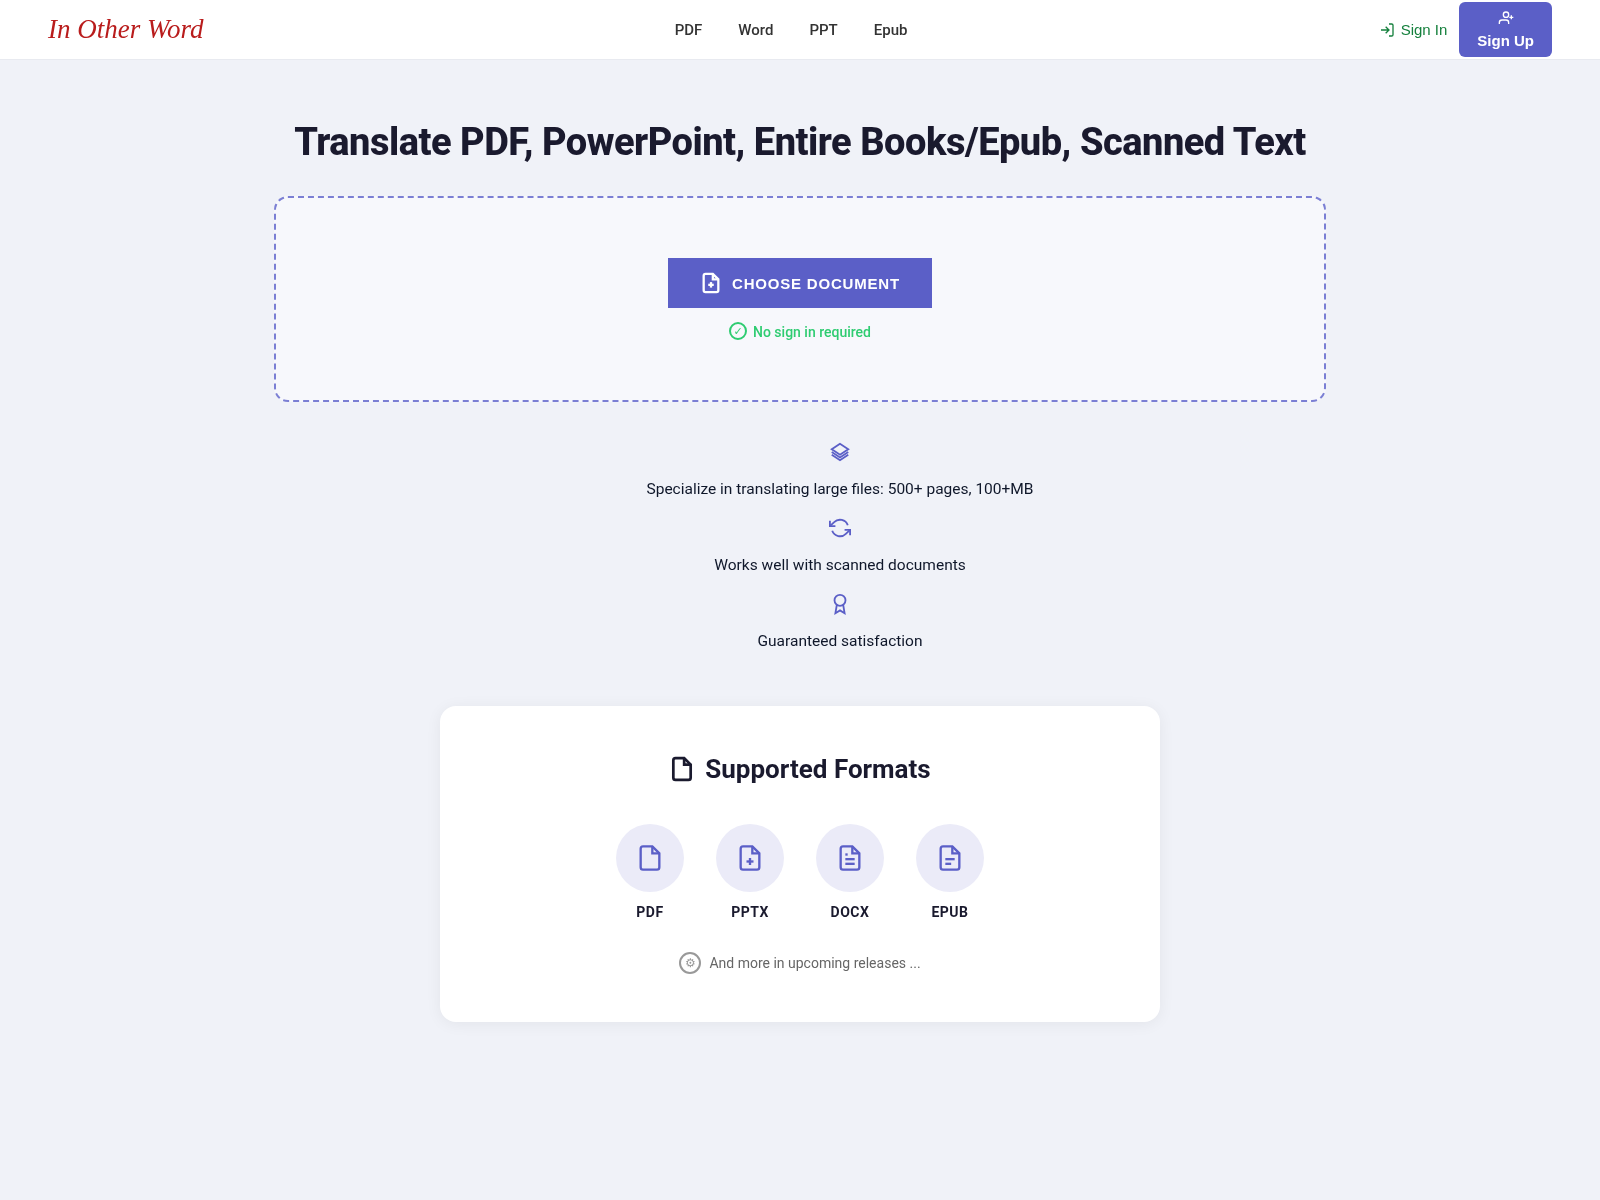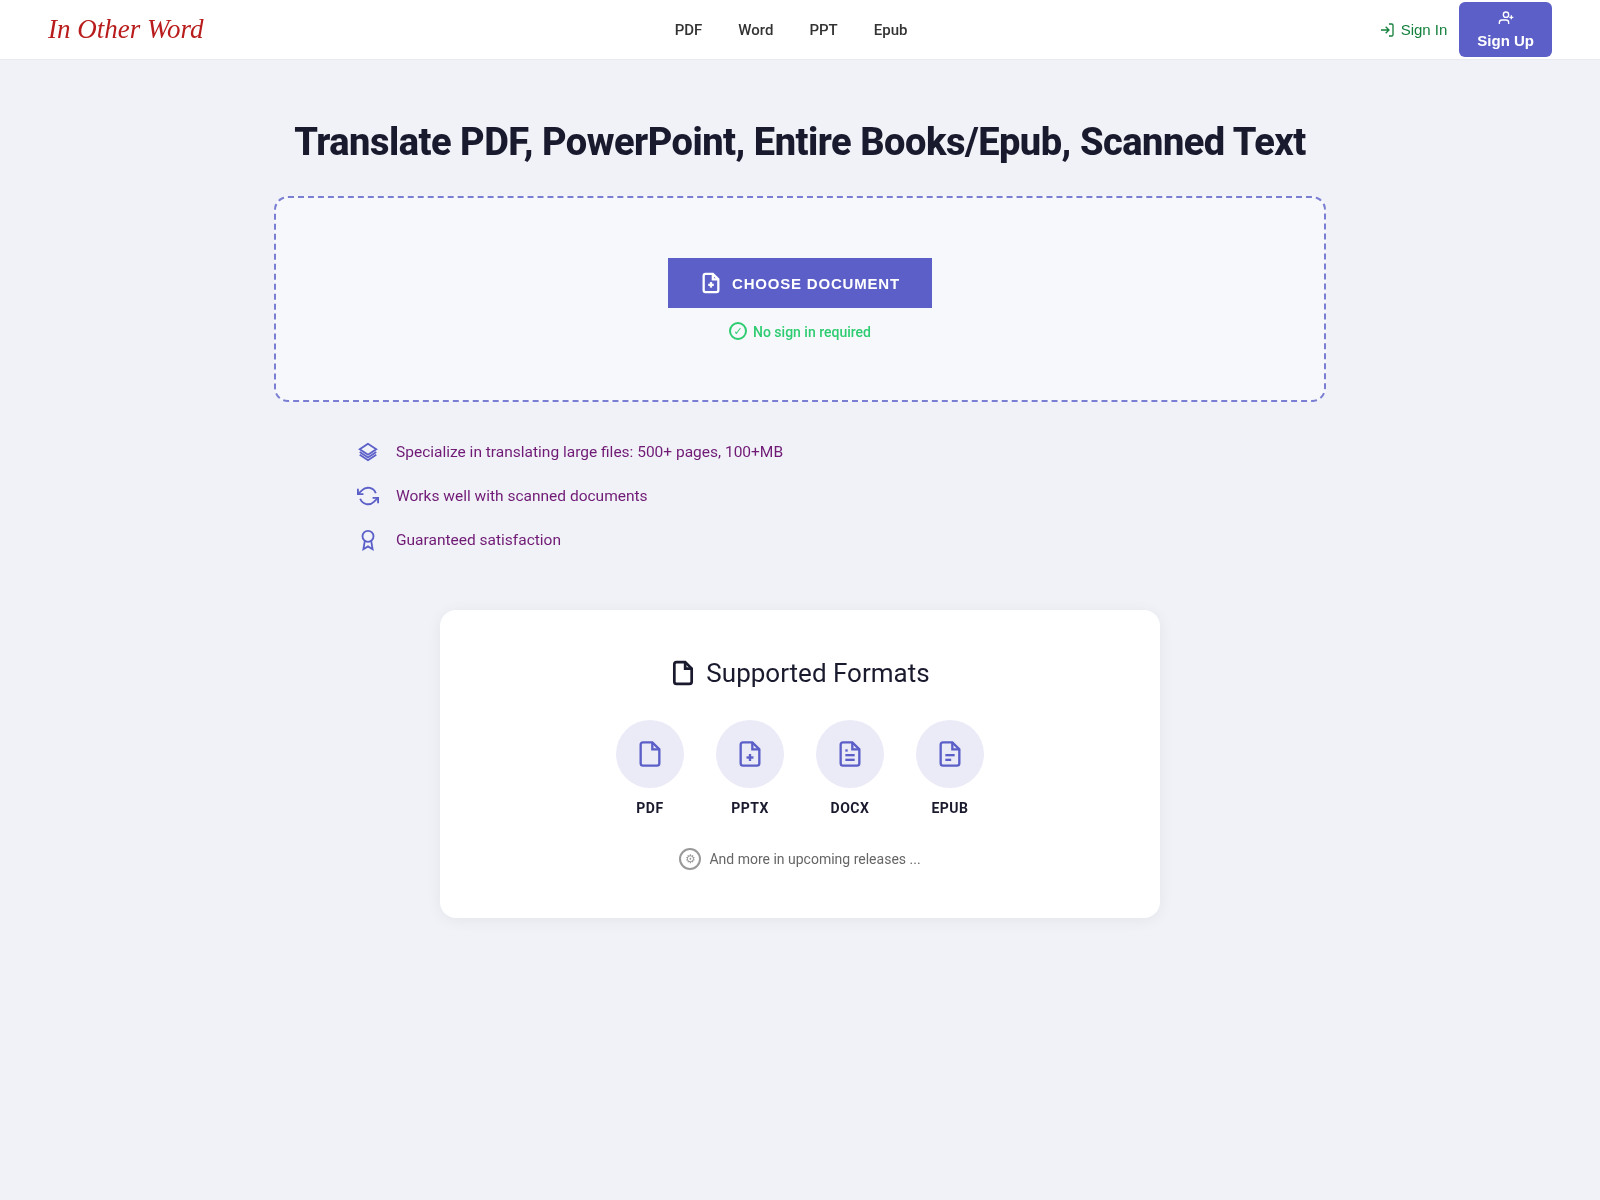--- a/index.html
+++ b/index.html
@@ -146,21 +146,22 @@
       flex-direction: column;
       gap: 16px;
       margin-bottom: 56px;
       padding-left: 80px;
     }
     .feature-item {
       display: flex;
       align-items: center;
       gap: 14px;
       font-size: 15.5px;
-      color: #701a75;
+      color: #0f172a;
+      flex-direction: column;
     }
     .feature-icon {
       width: 28px;
       height: 28px;
       display: flex;
       align-items: center;
       justify-content: center;
       color: #5b5fc7;
       flex-shrink: 0;
     }
@@ -170,23 +171,23 @@
       background: #fff;
       border-radius: 16px;
       padding: 48px 40px;
       text-align: center;
       max-width: 720px;
       margin: 0 auto;
       box-shadow: 0 2px 16px rgba(0,0,0,0.06);
     }
     .formats-title {
       font-size: 26px;
-      font-weight: 400;
+      font-weight: 700;
       color: #1a1a2e;
-      margin-bottom: 32px;
+      margin-bottom: 40px;
       display: flex;
       align-items: center;
       justify-content: center;
       gap: 10px;
     }
     .formats-grid {
       display: flex;
       flex-wrap: wrap;
       justify-content: center;
       gap: 32px;

